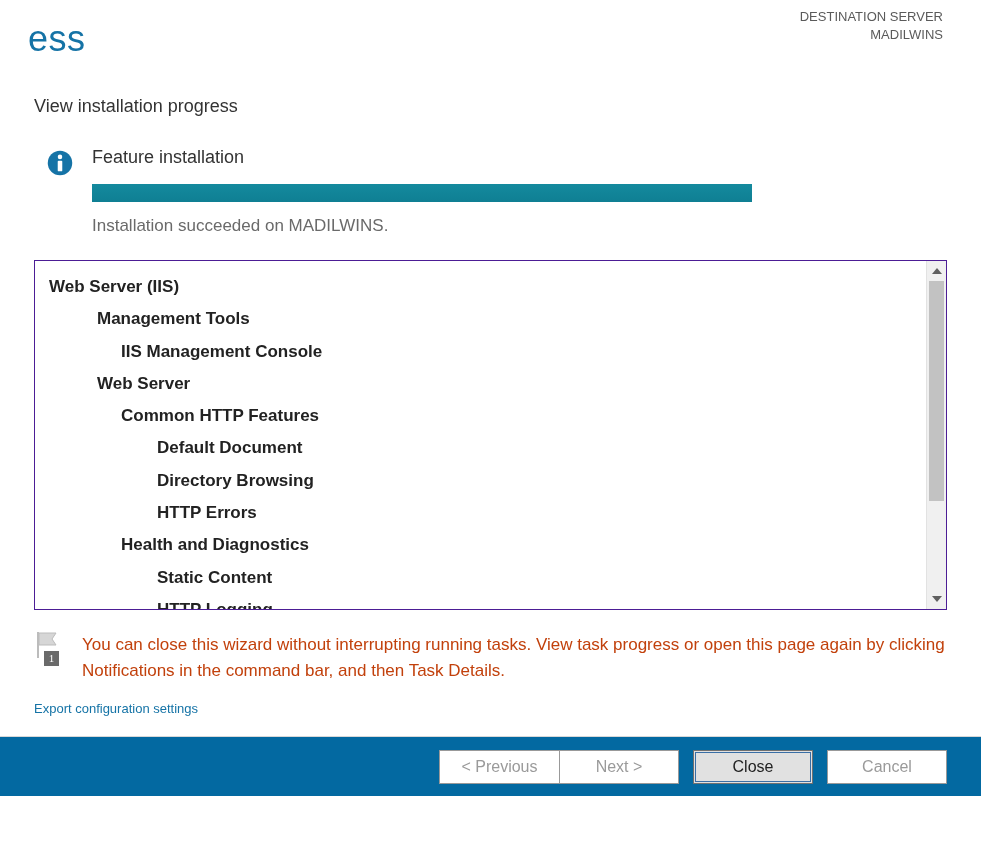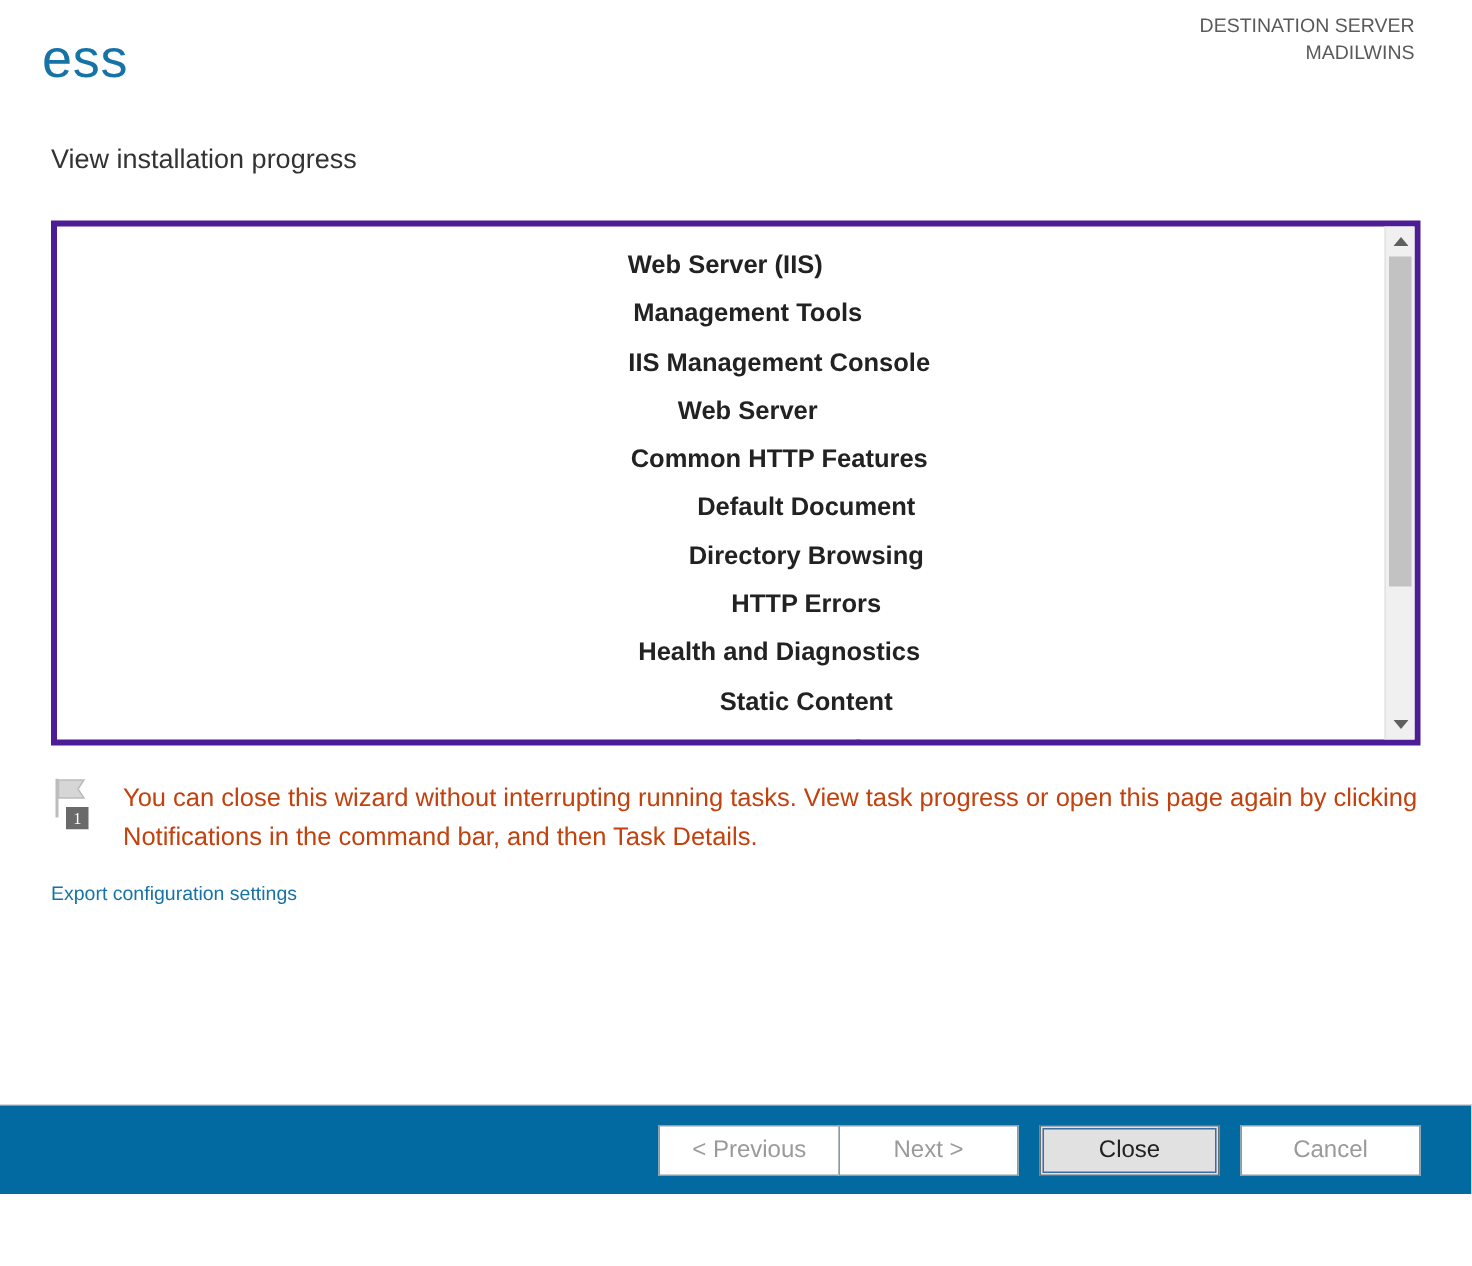--- a/index.html
+++ b/index.html
@@ -69,37 +69,36 @@
     background: #0e8a9e;
     background: linear-gradient(#148a9e,#0f7f93);
     margin-bottom: 14px;
   }
   .status-text {
     font-size: 17px;
     color: #6a6a6a;
     margin-bottom: 20px;
   }
   .feature-list-box {
-    border: 4px solid #4c1d95;
+    border: 1px solid #4c1d95;
     height: 350px;
     position: relative;
     display: flex;
     margin-top: 4px;
-    text-align: center;
   }
   .feature-list-scroll {
     flex: 1;
     overflow: hidden;
     padding: 10px 8px 6px 14px;
     font-size: 17px;
     line-height: 1.9;
   }
   .bold { font-weight: 600; }
   .lvl0 { margin-left: 0; }
-  .lvl1 { margin-left: 30px; }
+  .lvl1 { margin-left: 48px; }
   .lvl2 { margin-left: 72px; }
   .lvl3 { margin-left: 108px; }
   .scrollbar {
     width: 20px;
     background: #f0f0f0;
     display: flex;
     flex-direction: column;
     border-left: 1px solid #e2e2e2;
   }
   .sb-btn {
@@ -190,20 +189,32 @@
     <div class="title-fragment">ess</div>
     <div class="dest-block">
       <div>DESTINATION SERVER</div>
       <div>MADILWINS</div>
     </div>
   </div>
 
   <div class="content">
     <div class="subheading">View installation progress</div>
 
+    <div class="feature-row">
+      <svg class="info-icon" viewBox="0 0 32 32">
+        <circle cx="16" cy="16" r="14" fill="#1573a6"></circle>
+        <circle cx="16" cy="9" r="2.6" fill="#fff"></circle>
+        <rect x="13.4" y="13.5" width="5.2" height="12" rx="1" fill="#fff"></rect>
+      </svg>
+      <div class="feature-col">
+        <div class="feature-title">Feature installation</div>
+        <div class="progress-bar"></div>
+        <div class="status-text">Installation succeeded on MADILWINS.</div>
+      </div>
+    </div>
 
     <div class="feature-list-box">
       <div class="feature-list-scroll">
         <div class="bold lvl0">Web Server (IIS)</div>
         <div class="bold lvl1">Management Tools</div>
         <div class="bold lvl2">IIS Management Console</div>
         <div class="bold lvl1">Web Server</div>
         <div class="bold lvl2">Common HTTP Features</div>
         <div class="bold lvl3">Default Document</div>
         <div class="bold lvl3">Directory Browsing</div>

